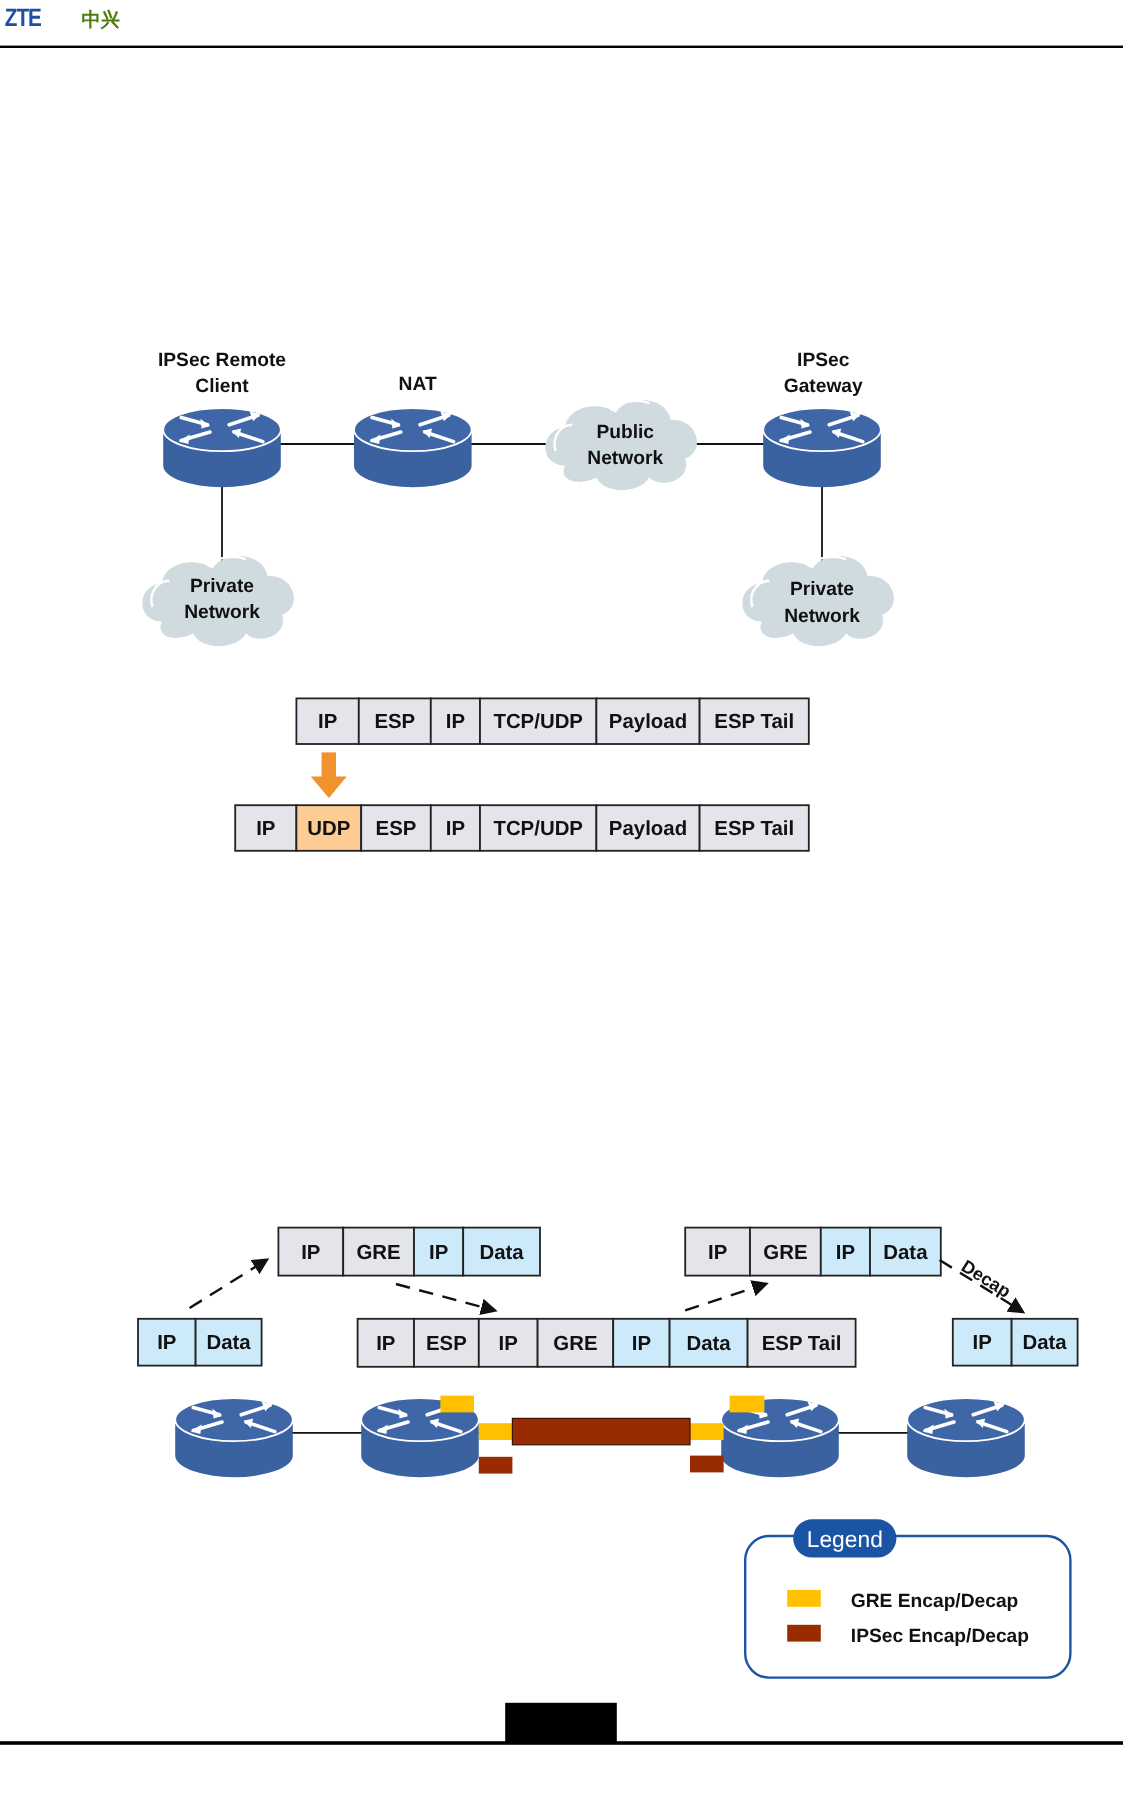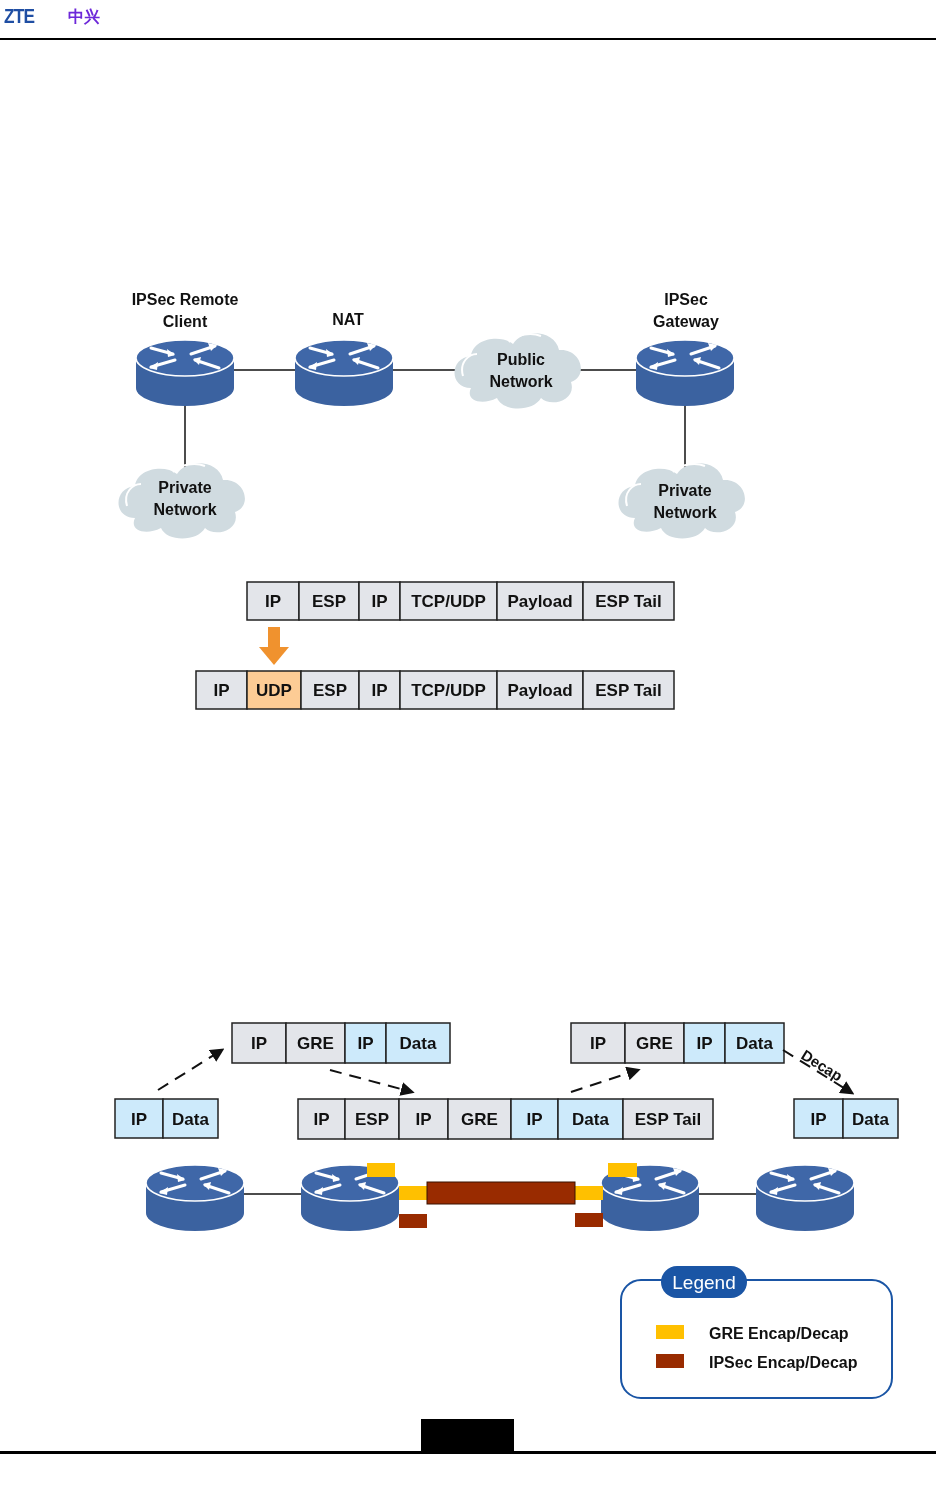--- a/index.html
+++ b/index.html
@@ -1,19 +1,19 @@
 <!DOCTYPE html>
 <html><head>
 <meta charset="utf-8">
 <style>
   html, body { margin:0; padding:0; background:#ffffff; }
   body { width:936px; height:1503px; position:relative; overflow:hidden; font-family:"Liberation Sans", sans-serif; }
   .logo { position:absolute; left:4px; top:6px; height:22px; display:flex; align-items:flex-end;gap:32px; }
   .logo .zte { font-family:"Liberation Sans", sans-serif; font-weight:bold; font-size:21px; color:#1f4ea3; letter-spacing:-1px; transform:scaleX(0.82); transform-origin:left; display:inline-block; width:34px; }
-  .logo .cn { font-family:"DejaVu Sans", sans-serif; font-weight:bold; font-size:16px; color:#6d28d9; margin-left:-2px; }
+  .logo .cn { font-family:"DejaVu Sans", sans-serif; font-weight:bold; font-size:16px; color:#4d7c0f; margin-left:-2px; }
   .header-rule { position:absolute; left:0; top:38px; width:936px; height:2px; background:#000; }
   .footer-rule { position:absolute; left:0; top:1451px; width:936px; height:3px; background:#000; }
   .page-tab { position:absolute; left:421px; top:1419px; width:93px; height:33px; background:#000; }
   svg { position:absolute; left:0; top:0; }
   .lbl { font-family:"Liberation Sans", sans-serif; font-weight:bold; fill:#111; }
 </style>
 </head>
 <body>
 
 <div class="logo">

